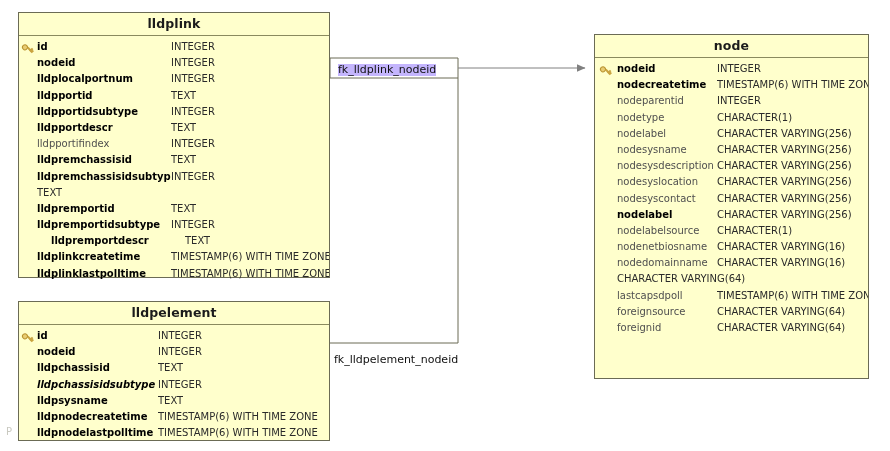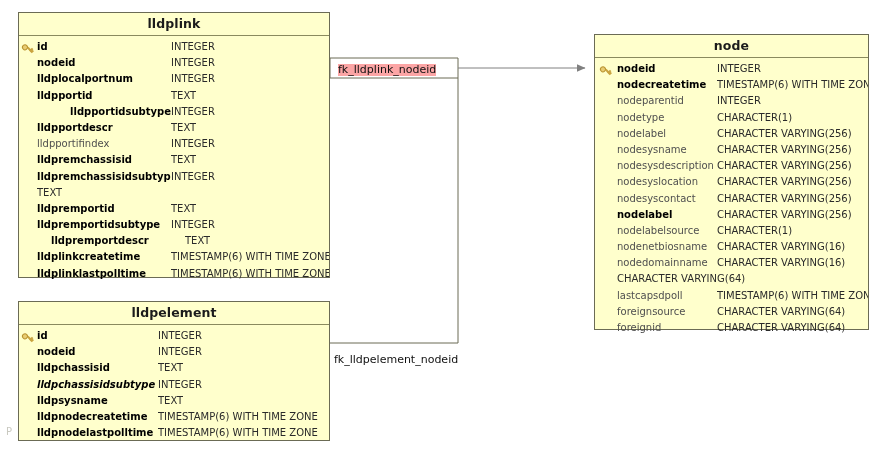--- a/index.html
+++ b/index.html
@@ -108,21 +108,21 @@
   
   .rel-label {
     position: absolute;
     font-size: 11px;
     color: #111111;
     white-space: nowrap;
     z-index: 6;
     line-height: 12px;
   }
   .rel-label.boxed {
-    background: #fca5a5;
+    background: #c4b5fd;
   }
 
   
   #connectors {
     position: absolute;
     left: 0; top: 0;
     width: 890px;
     height: 451px;
     z-index: 3;
   }
@@ -176,21 +176,21 @@
             <span class="attr-name" style="width: 134px; min-width: 134px;">lldplocalportnum</span>
             <span class="attr-type">INTEGER</span>
           </div>
           <div class="attr req">
             <span class="attr-key" style="width: 18px; min-width: 18px;"></span>
             <span class="attr-name" style="width: 134px; min-width: 134px;">lldpportid</span>
             <span class="attr-type">TEXT</span>
           </div>
           <div class="attr req">
             <span class="attr-key" style="width: 18px; min-width: 18px;"></span>
-            <span class="attr-name" style="width: 134px; min-width: 134px; text-align: right;">lldpportidsubtype</span>
+            <span class="attr-name" style="width: 134px; min-width: 134px;">lldpportidsubtype</span>
             <span class="attr-type">INTEGER</span>
           </div>
           <div class="attr req">
             <span class="attr-key" style="width: 18px; min-width: 18px;"></span>
             <span class="attr-name" style="width: 134px; min-width: 134px;">lldpportdescr</span>
             <span class="attr-type">TEXT</span>
           </div>
           <div class="attr opt">
             <span class="attr-key" style="width: 18px; min-width: 18px;"></span>
             <span class="attr-name" style="width: 134px; min-width: 134px;">lldpportifindex</span>
@@ -270,21 +270,21 @@
             <span class="attr-name" style="width: 121px; min-width: 121px;">lldpnodecreatetime</span>
             <span class="attr-type">TIMESTAMP(6) WITH TIME ZONE</span>
           </div>
           <div class="attr req">
             <span class="attr-key" style="width: 18px; min-width: 18px;"></span>
             <span class="attr-name" style="width: 121px; min-width: 121px;">lldpnodelastpolltime</span>
             <span class="attr-type">TIMESTAMP(6) WITH TIME ZONE</span>
           </div>
         </div>
       </div>
-      <div class="entity" style="left: 594px; top: 34px; width: 275px; height: 296px;">
+      <div class="entity" style="left: 594px; top: 34px; width: 275px; height: 345px;">
         <div class="entity-title">node</div>
         <div class="entity-body">
           <div class="attr req">
             <span class="attr-key" style="width: 22px; min-width: 22px;"><span class="key-icon"><span class="k-head"></span><span class="k-shaft"></span><span class="k-t1"></span><span class="k-t2"></span></span></span>
             <span class="attr-name" style="width: 100px; min-width: 100px;">nodeid</span>
             <span class="attr-type">INTEGER</span>
           </div>
           <div class="attr req">
             <span class="attr-key" style="width: 22px; min-width: 22px;"></span>
             <span class="attr-name" style="width: 100px; min-width: 100px;">nodecreatetime</span>

